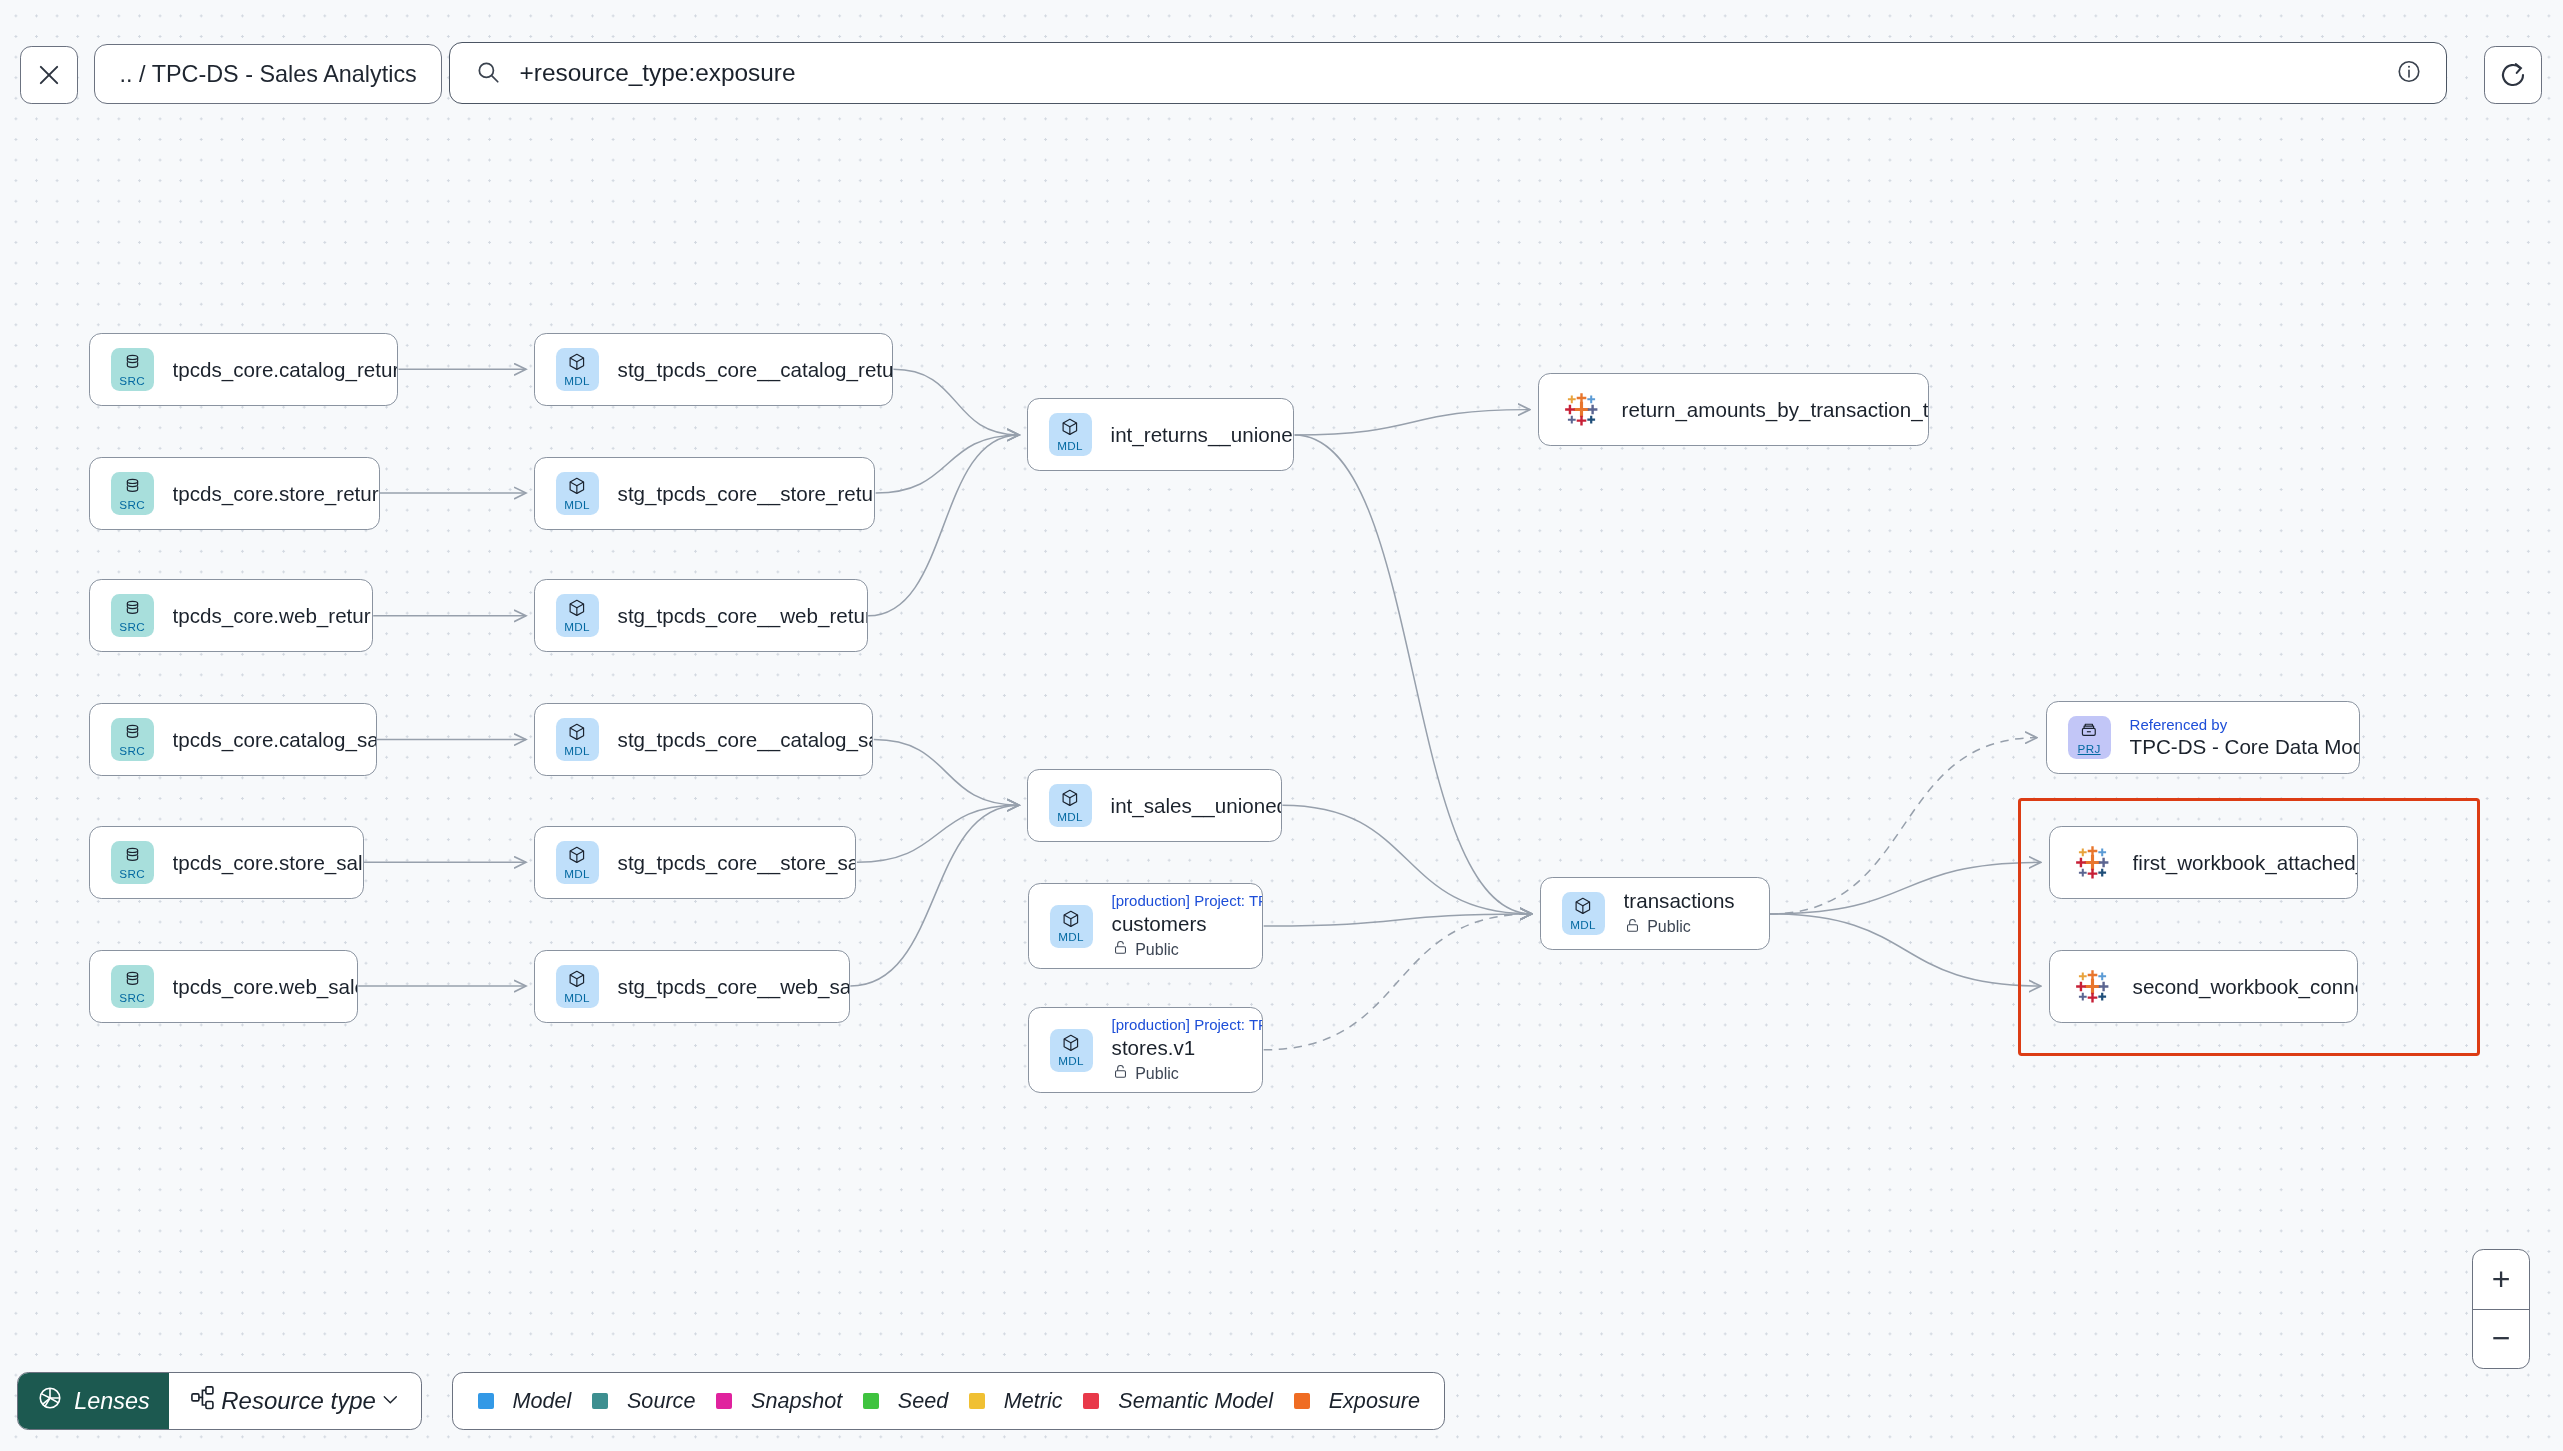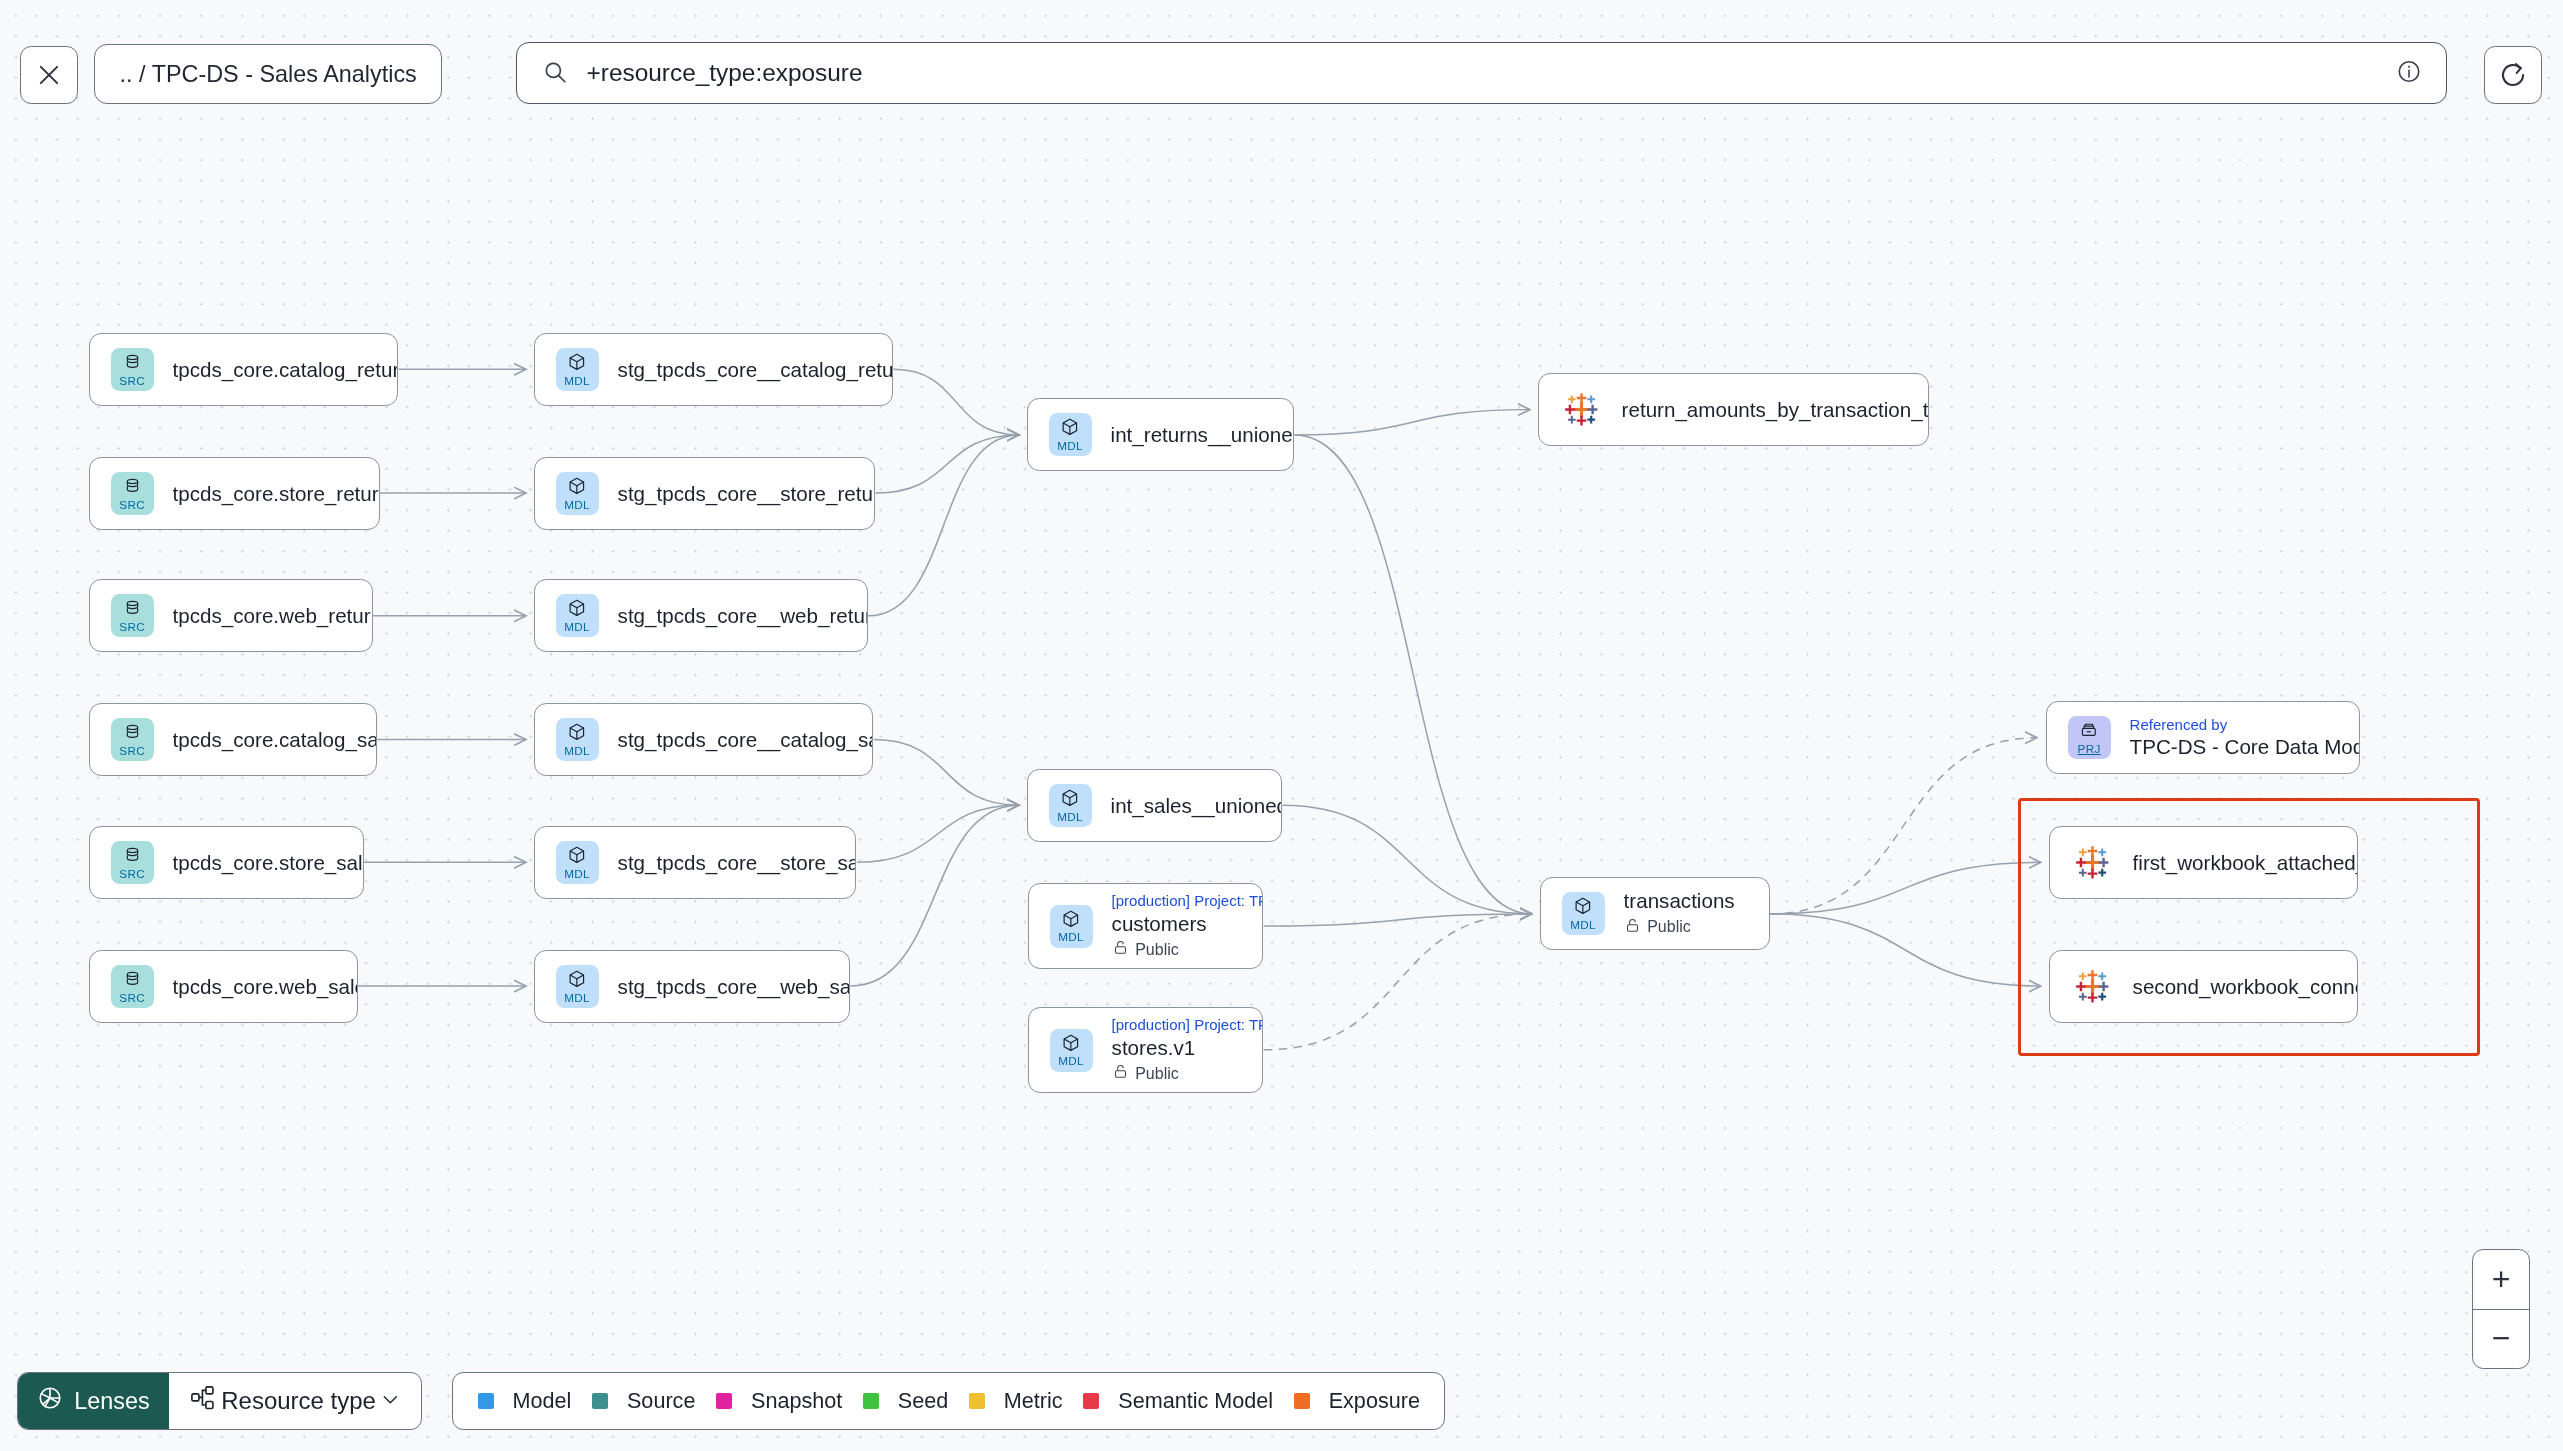--- a/index.html
+++ b/index.html
@@ -28,21 +28,21 @@
     color:#2d3440;
   }
   .close-btn{ width:58px; height:58px; margin-left:2.8px;}
   .breadcrumb{
     height:60px; padding:0 24.4px; font-size:23.4px; color:#1f2630;
     display:flex; align-items:center; white-space:nowrap;
     background:#fff; border:1.5px solid #6b7280; border-radius:13px;
     margin-left:9.4px;
   }
   .searchwrap{
-    flex:1; height:62px; margin-left:67px; margin-right:5.6px;
+    flex:1; height:62px; margin-right:5.6px;
     background:#fff; border:1.6px solid #4b5563; border-radius:13px;
     display:flex; align-items:center; padding:0 24.4px; gap:19px;
     position:relative;
   }
   .search-input{
     border:none; outline:none; flex:1; font-size:24.4px; color:#1b222c;
     font-family:"Liberation Sans", sans-serif; background:transparent;
   }
   .info-icon{ position:absolute; right:24.4px; top:50%; transform:translateY(-50%); }
   .refresh-btn{ width:58px; height:58px; margin-left:24.4px; margin-right:3.7px;}
@@ -85,21 +85,21 @@
     display:flex; flex-direction:column; z-index:40; overflow:hidden;
   }
   .zoomctl div{
     flex:1; display:flex; align-items:center; justify-content:center;
     font-size:32px; color:#2d3440;
   }
   .zoomctl div:first-child{ border-bottom:1.4px solid #6b7280;}
 
   
   .bottombar{
-    position:absolute; left:17px; bottom:20.6px; display:flex; align-items:center; gap:30px; z-index:40;
+    position:absolute; left:17px; bottom:20.6px; display:flex; align-items:center; gap:30px; z-index:40;font-style:italic;
   }
   .lensgroup{
     display:flex; align-items:stretch; height:58px;
     border-radius:11.2px; overflow:hidden;
     border:1.5px solid #6b7280; background:#fff;
   }
   .lenses{
     background:#1c5950; color:#fff; display:flex; align-items:center; gap:11.2px;
     padding:0 19px; font-size:23.4px;
   }

